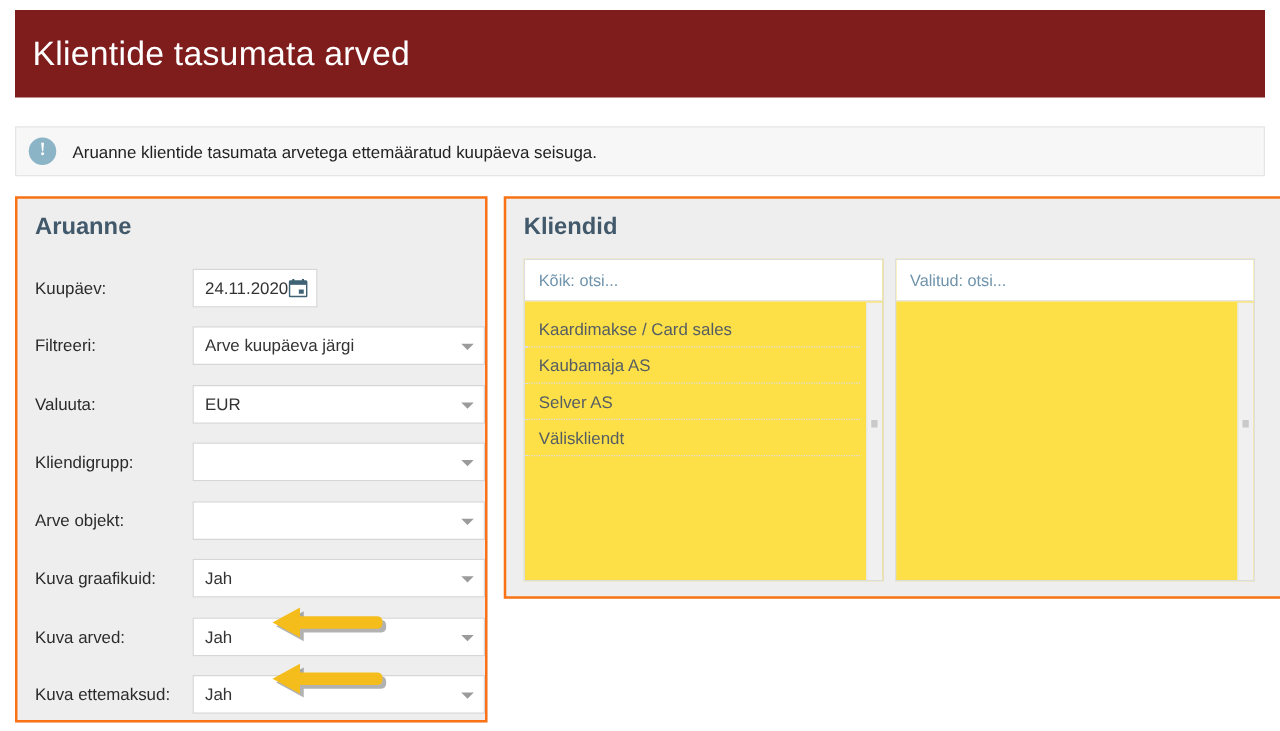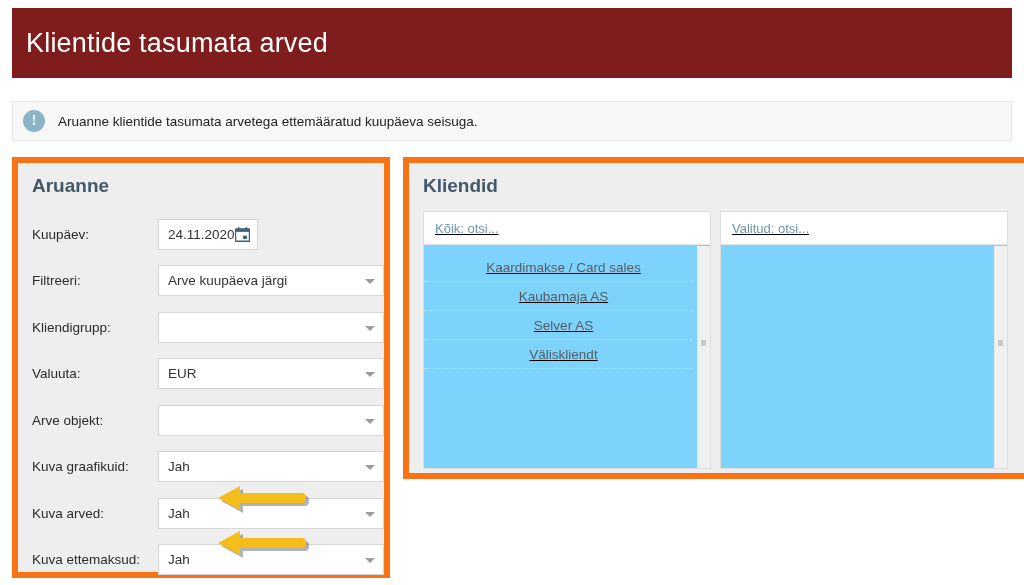--- a/index.html
+++ b/index.html
@@ -56,21 +56,21 @@
     margin-left: 13px;
     font-size: 13.5px;
     color: #222222;
     white-space: nowrap;
   }
 
   
   .panel {
     position: absolute;
     background: #eeeeee;
-    border: 6px solid #f97316;
+    border: 2px solid #f97316;
   }
   .panel-left  { left: 12px;  top: 157px; width: 378px; height: 421px; }
   .panel-right { left: 403px; top: 157px; width: 697px; height: 322px; }
 
   .panel-heading {
     position: absolute;
     left: 14px; top: 12px;
     font-size: 19px;
     font-weight: bold;
     color: #42596b;
@@ -140,24 +140,23 @@
   }
   .anno-arrow svg { display: block; overflow: visible; }
   .arrow-1 { left: 216px; top: 483px; }
   .arrow-2 { left: 216px; top: 528px; }
 
   
   .list-box {
     position: absolute;
     top: 48px;
     width: 288px; height: 258px;
-    background: #7dd3fc;
+    background: #fde047;
     border: 1px solid #dddddd;
     overflow: hidden;
-    text-decoration: underline;
   }
   .list-left  { left: 14px; }
   .list-right { left: 311px; }
 
   .list-search {
     position: relative;
     height: 33px;
     background: #ffffff;
     border-bottom: 1px solid #e4e4e4;
     display: flex;
@@ -176,21 +175,20 @@
   .list-item {
     height: 29px;
     line-height: 29px;
     padding-left: 11px;
     margin: 0 18px 0 0;
     font-size: 13.5px;
     color: #555d63;
     border-bottom: 1px dotted #dedede;
     white-space: nowrap;
     overflow: hidden;
-    text-align: center;
   }
   .scroll-track {
     position: absolute;
     right: 0; top: 34px;
     width: 13px; height: 223px;
     background: #f0f0f0;
     border-left: 1px solid #e8e8e8;
   }
   .scroll-nub {
     position: absolute;
@@ -234,31 +232,31 @@
 
     <div class="form-row">
       <div class="form-label">Filtreeri:</div>
       <div class="field field-select">
         <span class="field-value">Arve kuupäeva järgi</span>
         <span class="caret"></span>
       </div>
     </div>
 
     <div class="form-row">
+      <div class="form-label">Valuuta:</div>
+      <div class="field field-select">
+        <span class="field-value">EUR</span>
+        <span class="caret"></span>
+      </div>
+    </div>
+
+    <div class="form-row">
       <div class="form-label">Kliendigrupp:</div>
       <div class="field field-select">
         <span class="field-value"></span>
-        <span class="caret"></span>
-      </div>
-    </div>
-
-    <div class="form-row">
-      <div class="form-label">Valuuta:</div>
-      <div class="field field-select">
-        <span class="field-value">EUR</span>
         <span class="caret"></span>
       </div>
     </div>
 
     <div class="form-row">
       <div class="form-label">Arve objekt:</div>
       <div class="field field-select">
         <span class="field-value"></span>
         <span class="caret"></span>
       </div>

